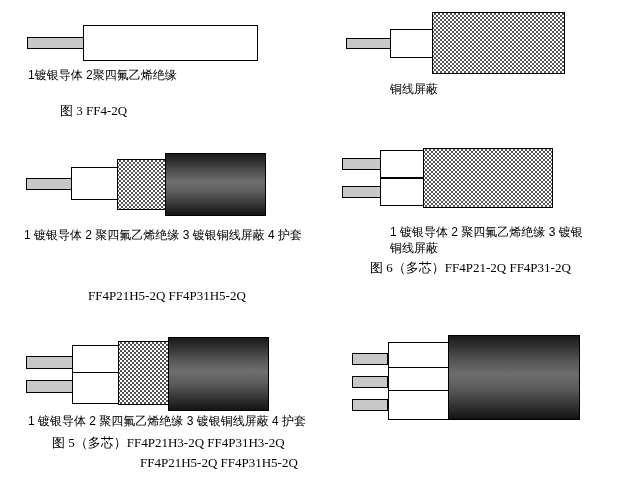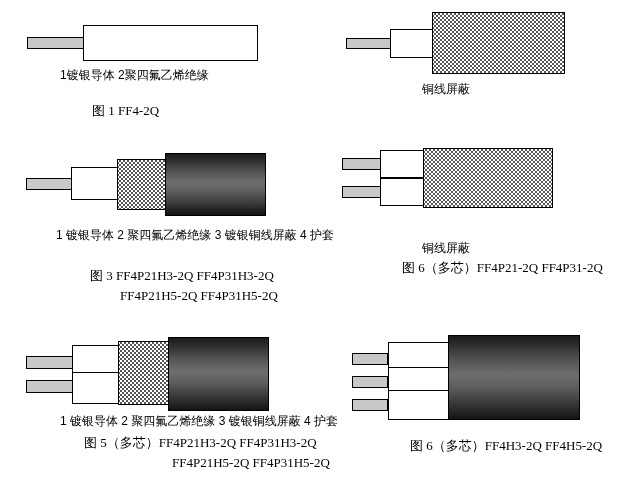--- a/index.html
+++ b/index.html
@@ -45,60 +45,59 @@
       #141414 100%);
   }
 
   
   .legend,.caption{
     position:absolute;
     white-space:nowrap;
     font-size:12.5px;
     line-height:15px;
     letter-spacing:0px;
-    margin-left:32px;
   }
   .legend{font-family:"Liberation Sans","DejaVu Sans",sans-serif;font-size:12px;}
   .caption{font-family:"Liberation Serif","DejaVu Serif",serif;font-size:13px;}
 </style>
 </head>
 <body>
 
 <div class="page">
 
   <div class="panel" style="left:0;top:0;width:320px;height:130px;">
     <div class="part conductor" style="left:27px;top:37px;width:58px;height:12px;"></div>
     <div class="part insulation" style="left:83px;top:25px;width:175px;height:36px;"></div>
     <div class="legend" style="left:28px;top:68px;">1镀银导体  2聚四氟乙烯绝缘</div>
-    <div class="caption" style="left:60px;top:103px;">图 1    FF4-2Q</div>
+    <div class="caption" style="left:60px;top:103px;">图 3    FF4-2Q</div>
   </div>
 
   <div class="panel" style="left:320px;top:0;width:318px;height:130px;">
     <div class="part conductor" style="left:26px;top:38px;width:46px;height:11px;"></div>
     <div class="part insulation" style="left:70px;top:29px;width:43px;height:29px;"></div>
     <div class="part shield" style="left:112px;top:12px;width:133px;height:62px;"></div>
     <div class="legend" style="left:70px;top:82px;">铜线屏蔽</div>
   </div>
 
   <div class="panel" style="left:0;top:140px;width:330px;height:170px;">
     <div class="part conductor" style="left:26px;top:38px;width:47px;height:12px;"></div>
     <div class="part insulation" style="left:71px;top:27px;width:47px;height:33px;"></div>
     <div class="part shield" style="left:117px;top:19px;width:49px;height:51px;"></div>
     <div class="part sheath" style="left:165px;top:13px;width:101px;height:63px;"></div>
     <div class="legend" style="left:24px;top:88px;">1 镀银导体 2 聚四氟乙烯绝缘 3  镀银铜线屏蔽 4 护套</div>
-    <div class="caption" style="left:58px;top:128px;">图 3    FF4P21H3-2Q    FF4P31H3-2Q</div>
     <div class="caption" style="left:88px;top:148px;">FF4P21H5-2Q   FF4P31H5-2Q</div>
   </div>
 
   <div class="panel" style="left:320px;top:140px;width:318px;height:160px;">
     <div class="part conductor" style="left:22px;top:18px;width:44px;height:12px;"></div>
     <div class="part insulation" style="left:60px;top:10px;width:44px;height:28px;"></div>
     <div class="part conductor" style="left:22px;top:46px;width:44px;height:12px;"></div>
     <div class="part insulation" style="left:60px;top:38px;width:44px;height:28px;"></div>
     <div class="part shield" style="left:103px;top:8px;width:130px;height:60px;"></div>
+    <div class="legend" style="left:70px;top:85px;">1 镀银导体  2 聚四氟乙烯绝缘  3  镀银</div>
     <div class="legend" style="left:70px;top:101px;">铜线屏蔽</div>
     <div class="caption" style="left:50px;top:120px;">图 6（多芯）FF4P21-2Q  FF4P31-2Q</div>
   </div>
 
   <div class="panel" style="left:0;top:330px;width:370px;height:160px;">
     <div class="part conductor" style="left:26px;top:26px;width:48px;height:13px;"></div>
     <div class="part insulation" style="left:72px;top:15px;width:47px;height:32px;"></div>
     <div class="part conductor" style="left:26px;top:50px;width:48px;height:13px;"></div>
     <div class="part insulation" style="left:72px;top:42px;width:47px;height:32px;"></div>
     <div class="part shield" style="left:118px;top:11px;width:51px;height:64px;"></div>
@@ -109,16 +108,15 @@
   </div>
 
   <div class="panel" style="left:350px;top:330px;width:288px;height:160px;">
     <div class="part conductor" style="left:2px;top:23px;width:36px;height:12px;"></div>
     <div class="part insulation" style="left:38px;top:12px;width:62px;height:30px;"></div>
     <div class="part conductor" style="left:2px;top:46px;width:36px;height:12px;"></div>
     <div class="part insulation" style="left:38px;top:37px;width:62px;height:30px;"></div>
     <div class="part conductor" style="left:2px;top:69px;width:36px;height:12px;"></div>
     <div class="part insulation" style="left:38px;top:60px;width:62px;height:30px;"></div>
     <div class="part sheath" style="left:98px;top:5px;width:132px;height:85px;"></div>
-    <div class="caption" style="left:28px;top:108px;">图 6（多芯）FF4H3-2Q    FF4H5-2Q</div>
   </div>
 
 </div>
 
 </body></html>

